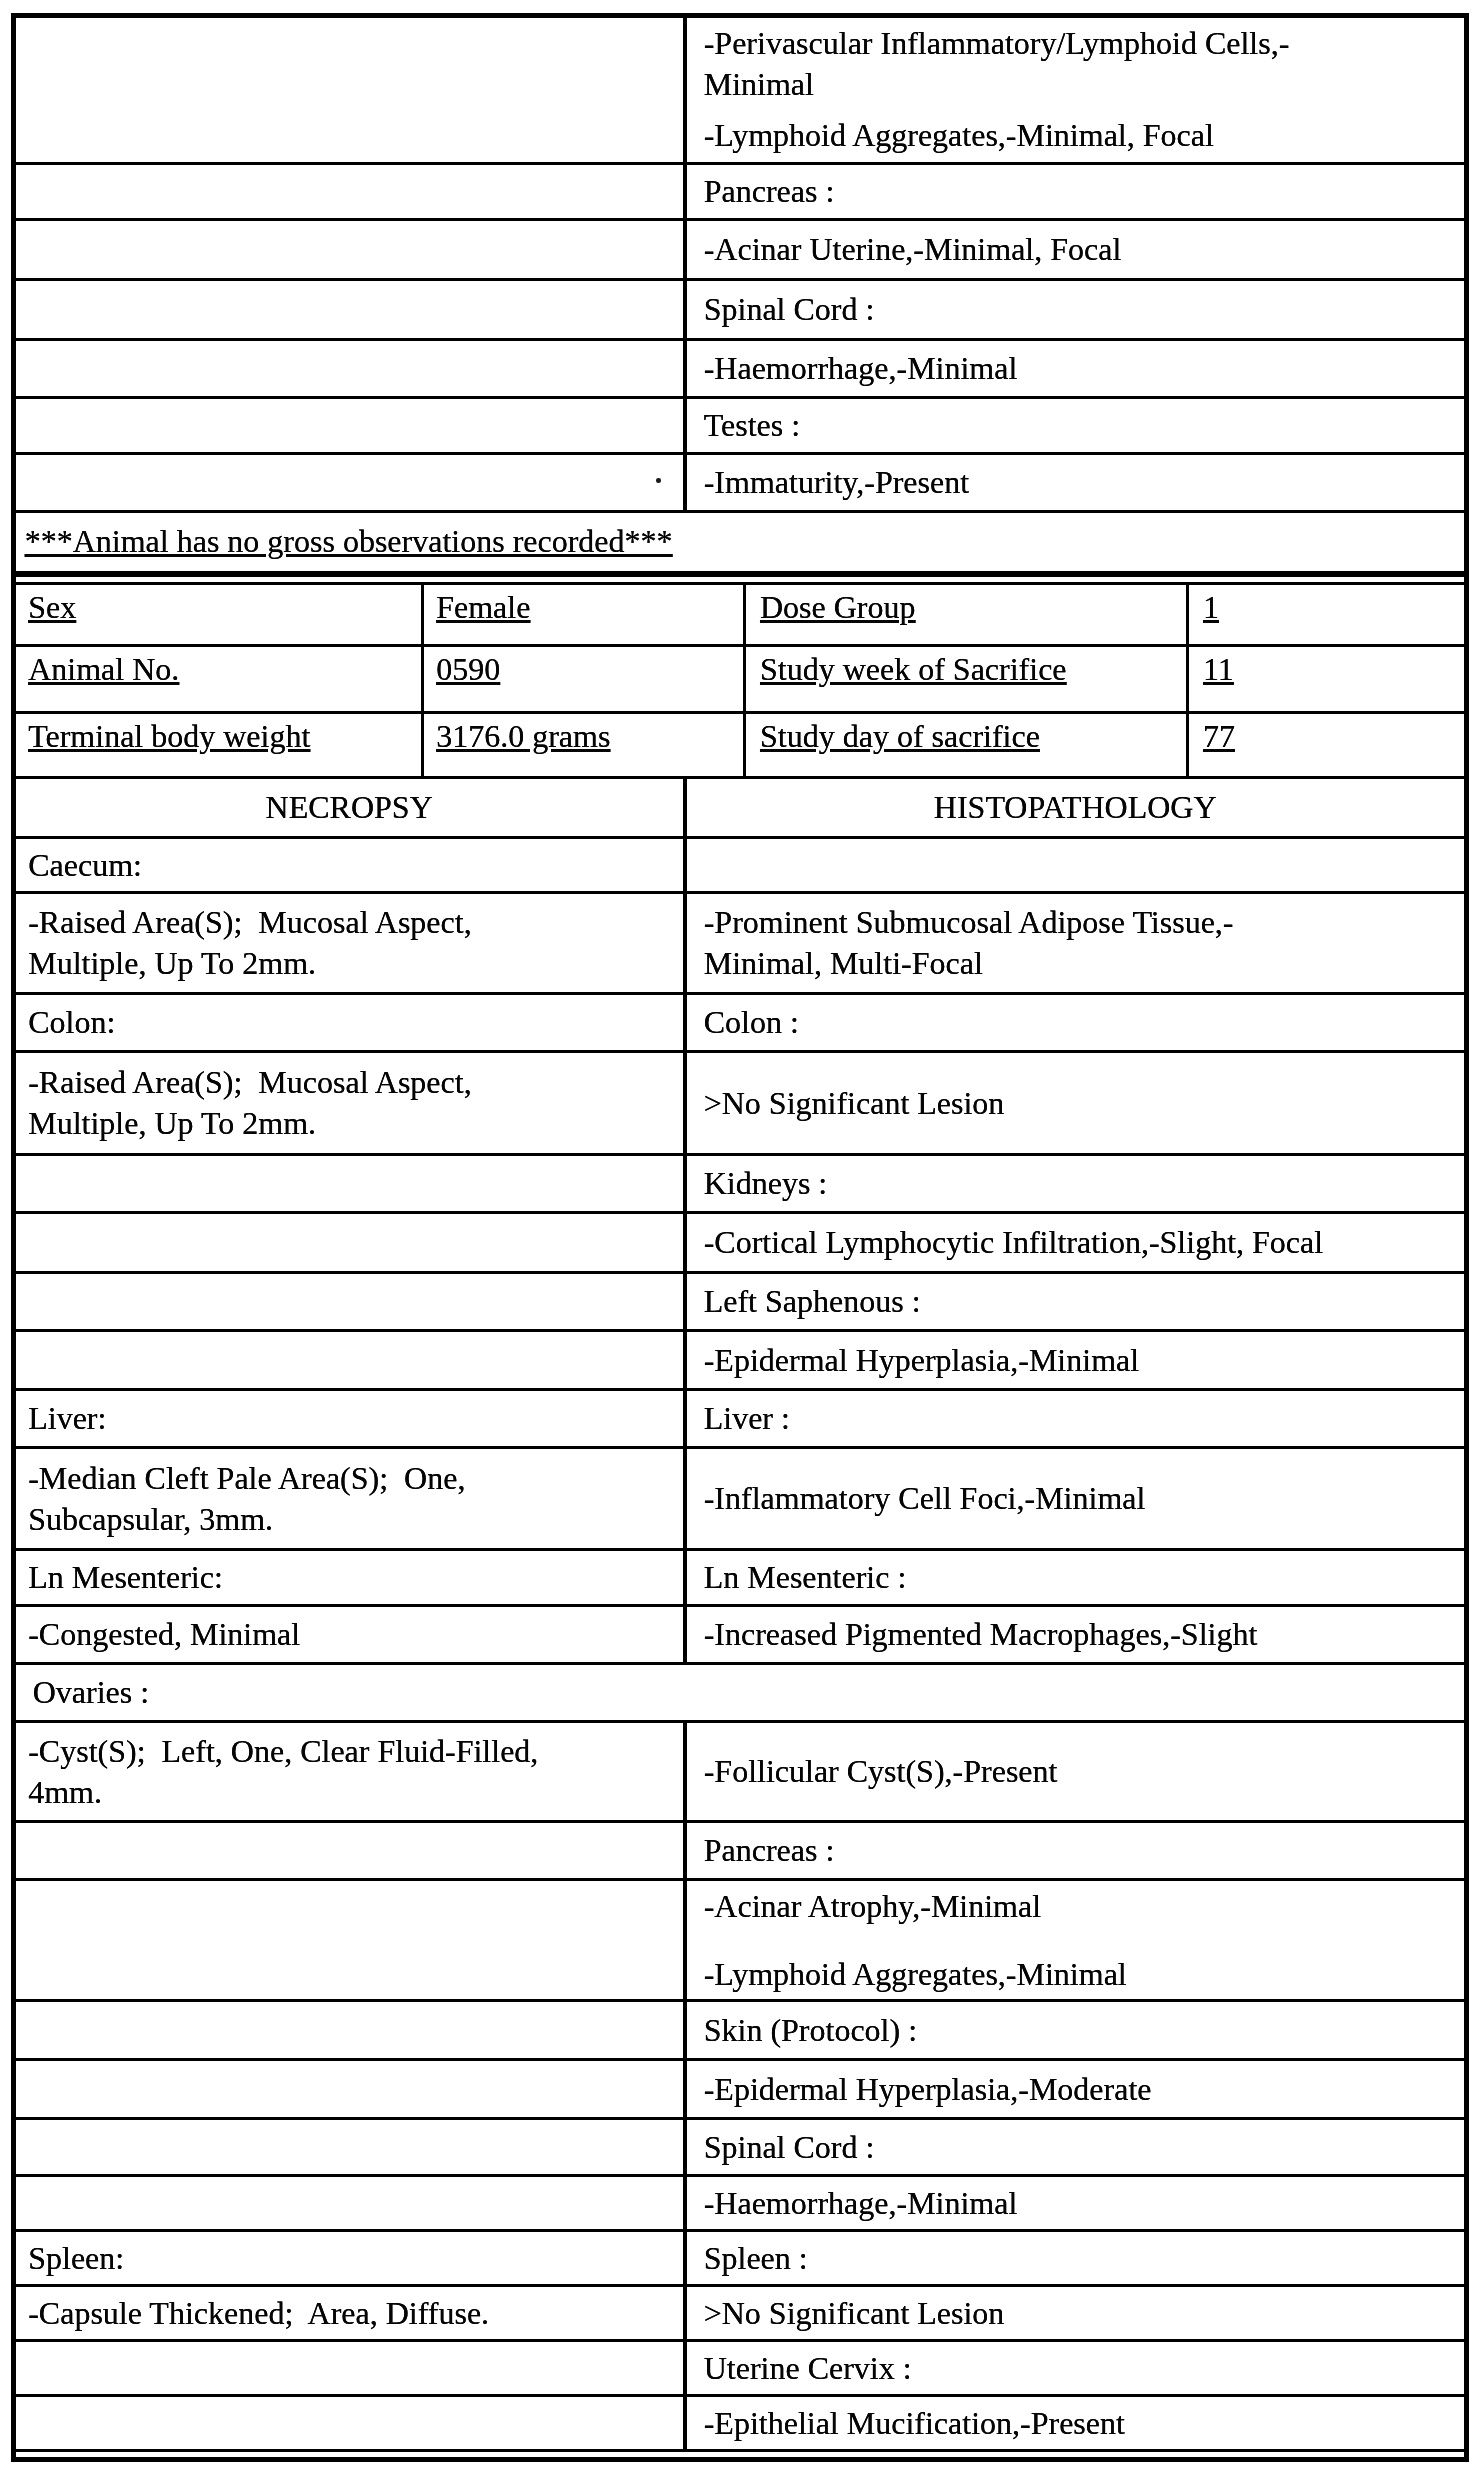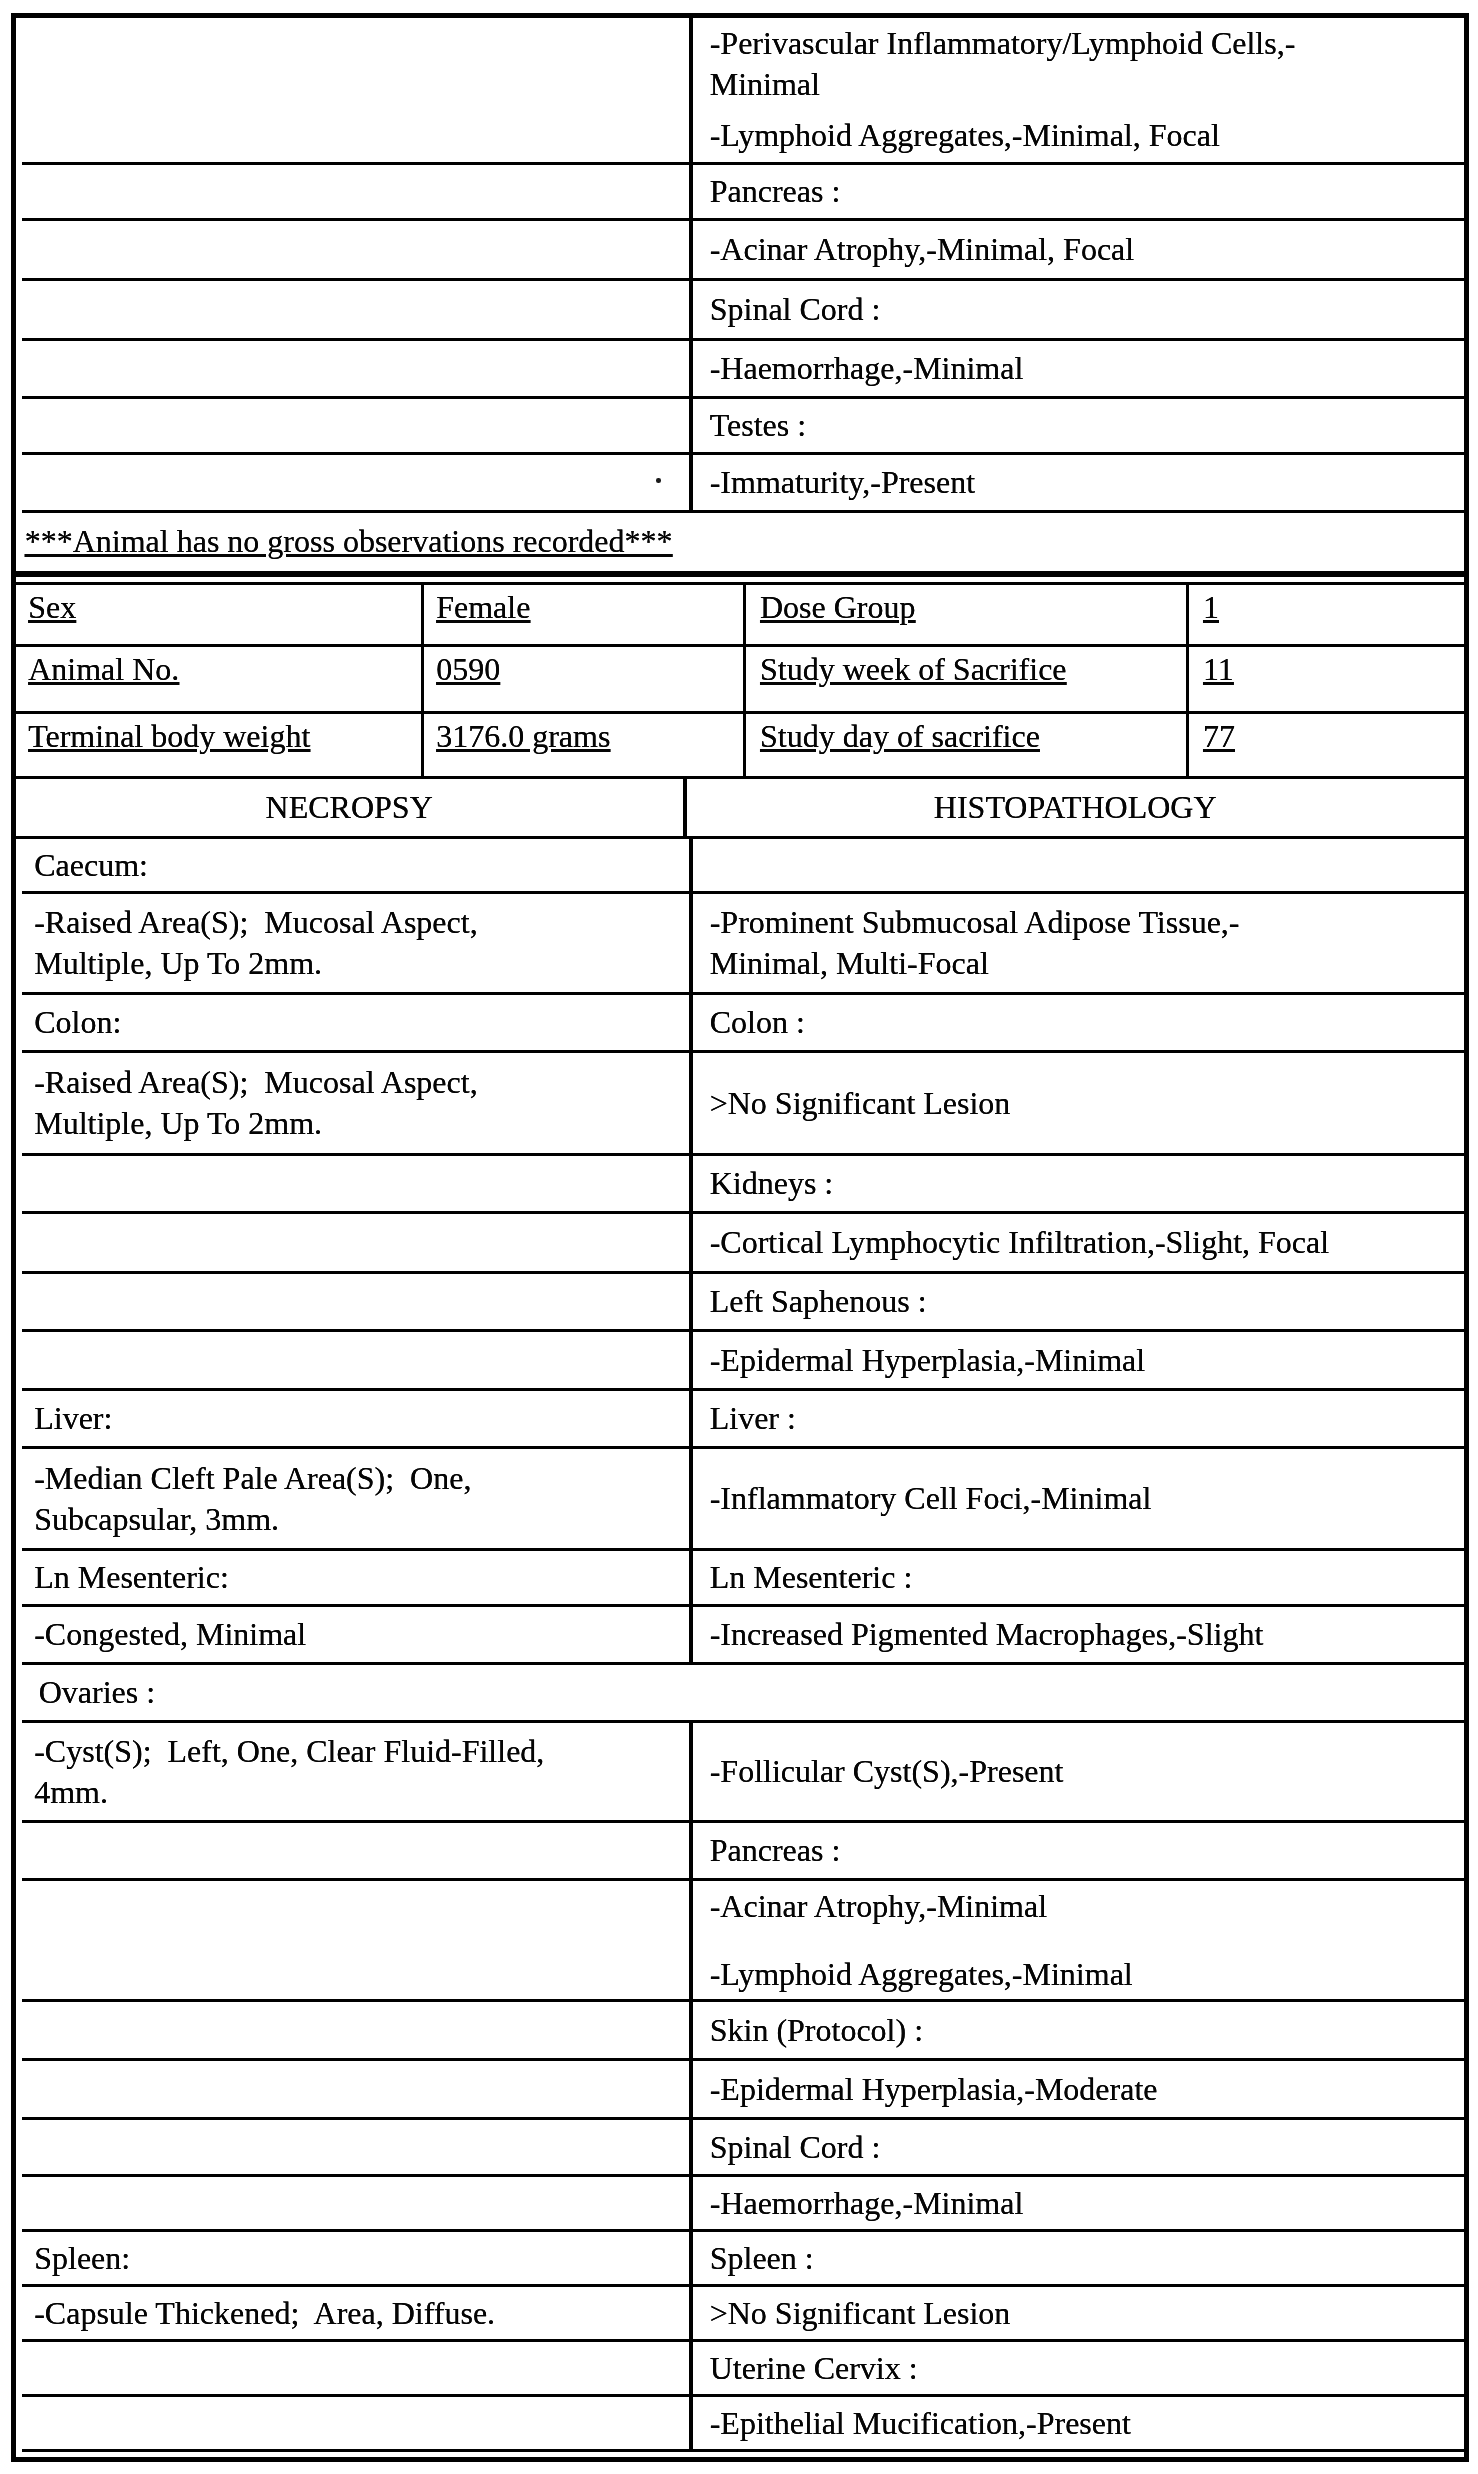--- a/index.html
+++ b/index.html
@@ -19,21 +19,20 @@
     top: 12.5px;
     width: 1458px;
     border: 5.4px solid #000;
     background: #fff;
   }
   
   .row {
     display: grid;
     grid-template-columns: 671px 1fr;
     border-bottom: 3.6px solid #000;
-    margin-left: 6px;
   }
   .row:last-of-type { border-bottom: 3.6px solid #000; }
   .cell {
     display: flex;
     flex-direction: column;
     justify-content: center;
     overflow: hidden;
   }
   .cell.nx { border-right: 4.5px solid #000; padding: 1.8px 9px 1.8px 12.5px; }
   .cell.hx { padding: 1.8px 12.5px 1.8px 17px; }
@@ -86,21 +85,21 @@
     </div>
     <div class="row" style="height:56px">
       <div class="cell nx"></div>
       <div class="cell hx">
         <div class="txt">Pancreas :</div>
       </div>
     </div>
     <div class="row" style="height:60px">
       <div class="cell nx"></div>
       <div class="cell hx">
-        <div class="txt">-Acinar Atrophy,-Minimal, Focal</div>
+        <div class="txt">-Acinar Uterine,-Minimal, Focal</div>
       </div>
     </div>
     <div class="row" style="height:60px">
       <div class="cell nx"></div>
       <div class="cell hx">
         <div class="txt">Spinal Cord :</div>
       </div>
     </div>
     <div class="row" style="height:58px">
       <div class="cell nx"></div>

